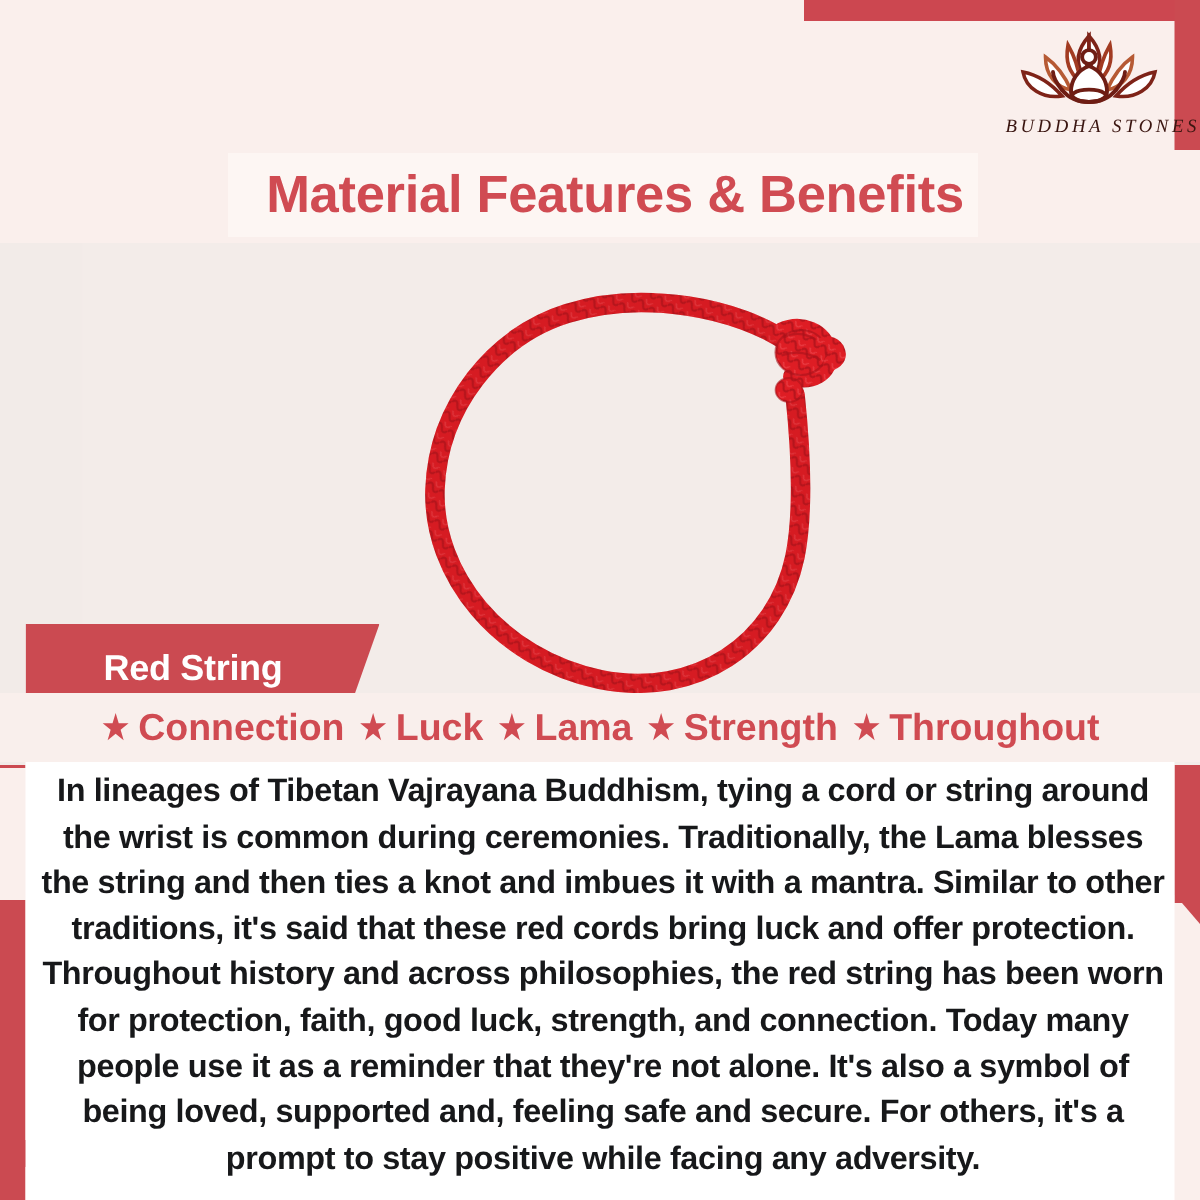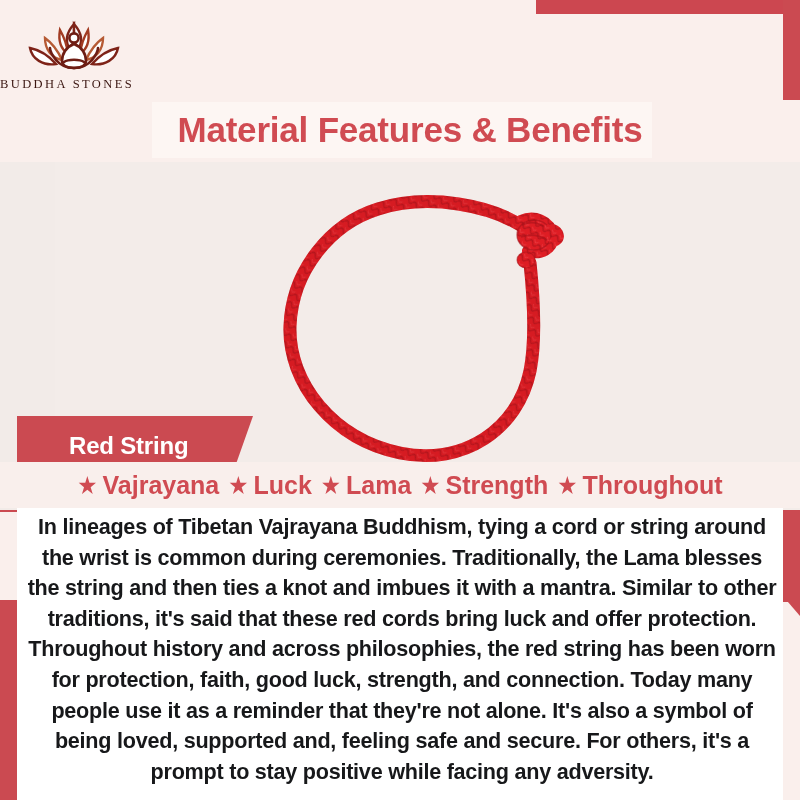--- a/index.html
+++ b/index.html
@@ -48,21 +48,21 @@
     background:#cb4a51;
   }
   .bar-bottom{
     position:absolute;left:0;bottom:22px;width:545px;height:18px;
     background:#cb4a51;
   }
 
   
   .logo-block{
     position:absolute;left:0;top:14px;width:800px;height:86px;
-    display:flex;flex-direction:column;align-items:flex-start;justify-content:flex-start;
+    display:flex;flex-direction:column;align-items:flex-end;justify-content:flex-start;font-style:italic;
   }
   .logo-mark{display:block;}
   .logo-word{
     margin-top:1px;
     font-family:"Liberation Serif","DejaVu Serif",serif;
     font-size:12.5px;letter-spacing:2.4px;
     color:#3a1510;font-weight:400;
   }
 
   
@@ -236,21 +236,21 @@
     </div>
   </div>
 
   <div class="ribbon">
     <span class="ribbon-text">Red String</span>
   </div>
 
   <div class="benefits">
     <span class="benefit">
       <span class="star">★</span>
-      <span>Vajrayana</span>
+      <span>Connection</span>
     </span>
     <span class="benefit">
       <span class="star">★</span>
       <span>Luck</span>
     </span>
     <span class="benefit">
       <span class="star">★</span>
       <span>Lama</span>
     </span>
     <span class="benefit">

